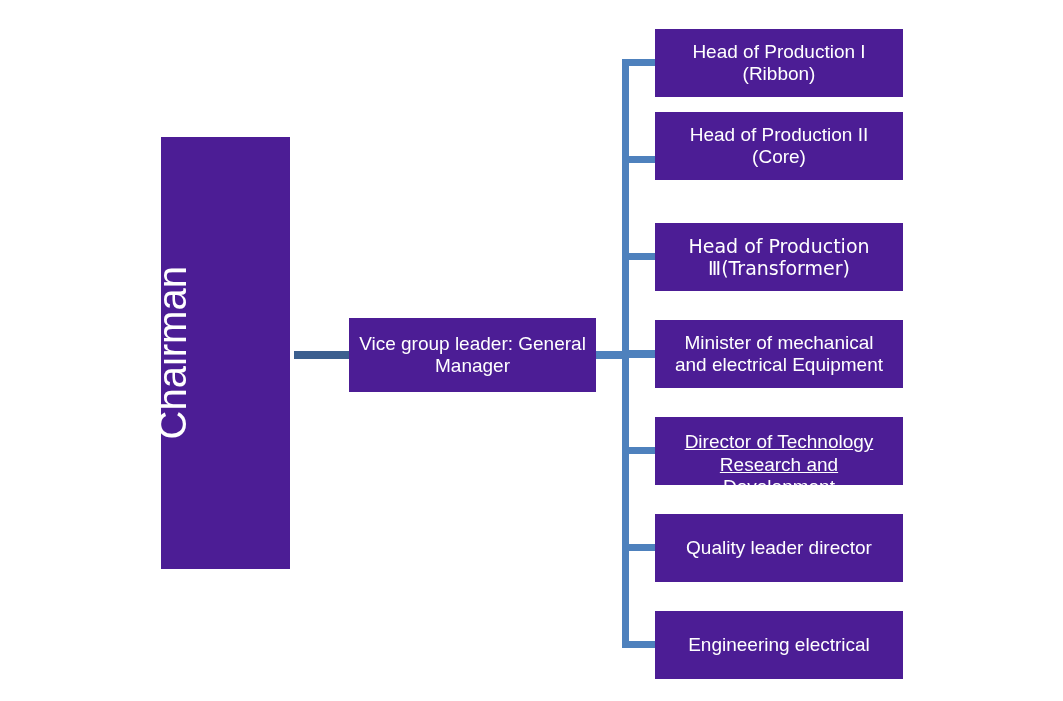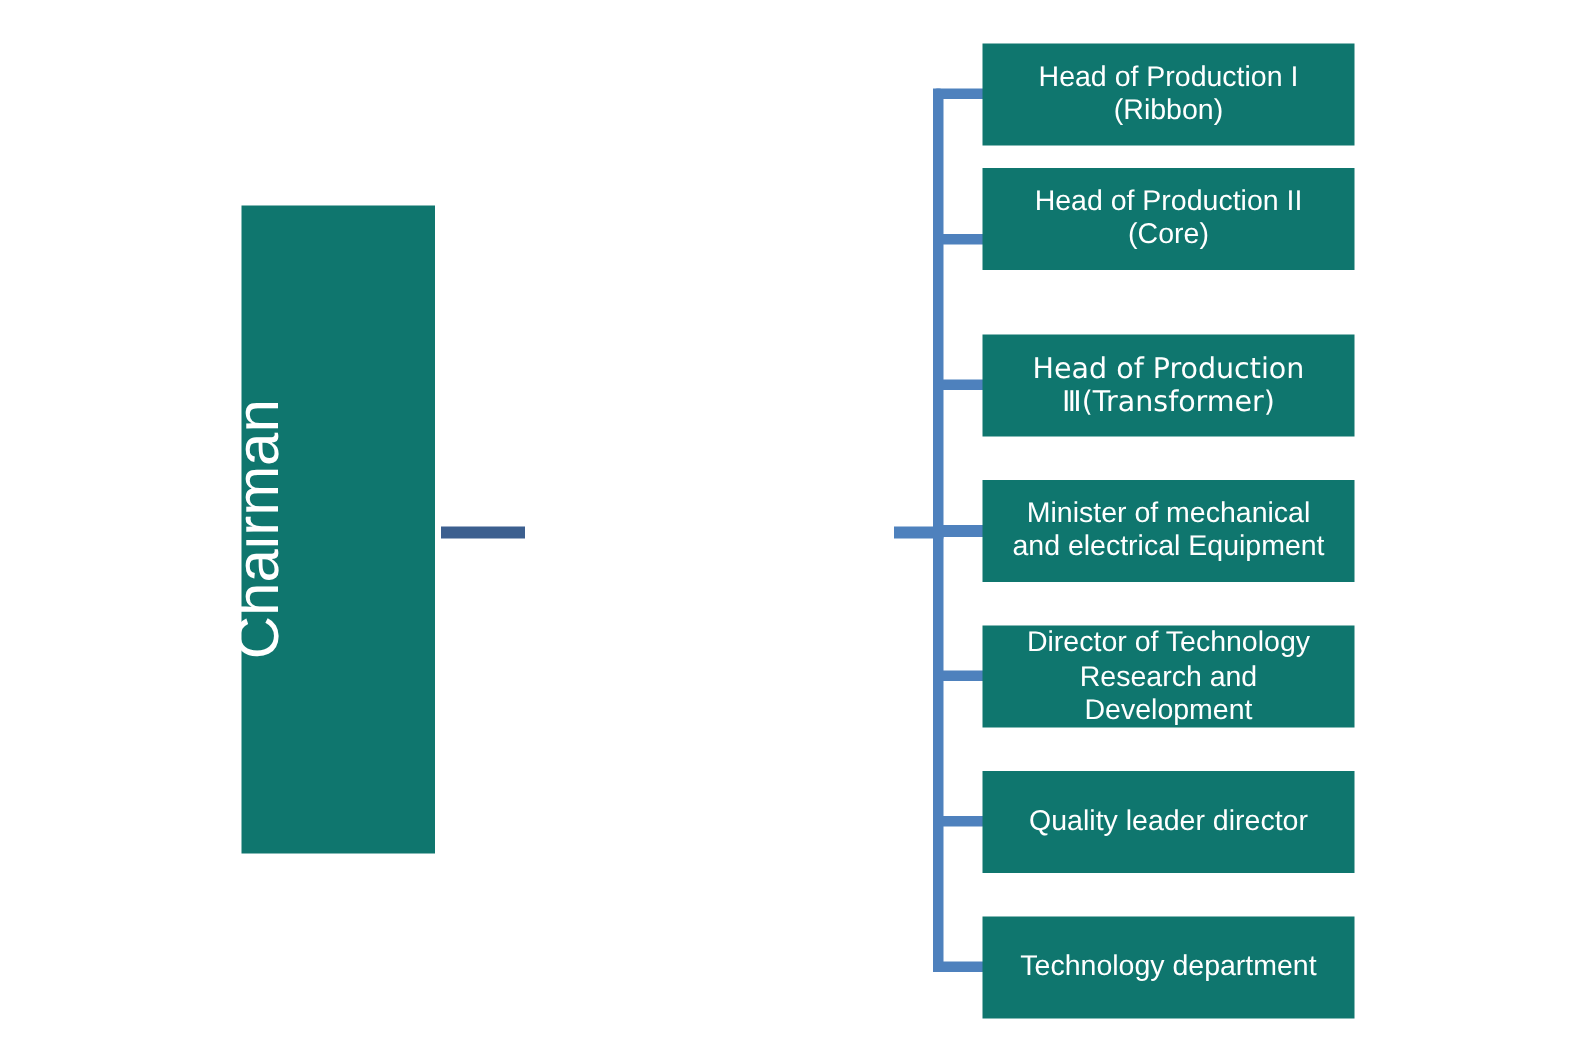--- a/index.html
+++ b/index.html
@@ -14,21 +14,21 @@
     position: relative;
     width: 1063px;
     height: 701px;
     background: #ffffff;
     overflow: hidden;
   }
 
   
   .node {
     position: absolute;
-    background: #0f766e;
+    background: #4c1d95;
     color: #ffffff;
     display: flex;
     align-items: center;
     justify-content: center;
     text-align: center;
     box-sizing: border-box;
     line-height: 1.18;
   }
   .node .label {
     display: block;
@@ -77,21 +77,22 @@
   .leaf-1 { top: 112px; }
   .leaf-2 { top: 223px; }
   .leaf-3 { top: 320px; }
   .leaf-4 { top: 417px; }
   .leaf-5 { top: 514px; }
   .leaf-6 { top: 611px; }
 
   
   .leaf-4 .label {
     position: relative;
-    top: 1px;
+    top: 14px;
+    text-decoration: underline;
   }
   .leaf-4 {
     overflow: visible;
   }
 
   
   .numeral {
     font-family: "DejaVu Sans", sans-serif;
   }
 
@@ -142,20 +143,23 @@
 
 <div id="chart">
 
   <div class="node root">
     <span class="label">Group leader:
 Chairman</span>
   </div>
 
   <div class="conn conn-root"></div>
 
+  <div class="node vice">
+    <span class="label">Vice group leader: General Manager</span>
+  </div>
 
   <div class="conn conn-vice"></div>
 
   <div class="conn trunk"></div>
 
   <div class="conn stub stub-0"></div>
   <div class="conn stub stub-1"></div>
   <div class="conn stub stub-2"></div>
   <div class="conn stub stub-3"></div>
   <div class="conn stub stub-4"></div>
@@ -180,16 +184,16 @@
   </div>
   <div class="node leaf leaf-4">
     <span class="label">Director of Technology
 Research and
 Development</span>
   </div>
   <div class="node leaf leaf-5">
     <span class="label">Quality leader director</span>
   </div>
   <div class="node leaf leaf-6">
-    <span class="label">Technology department</span>
+    <span class="label">Engineering electrical</span>
   </div>
 
 </div>
 
 </body></html>

